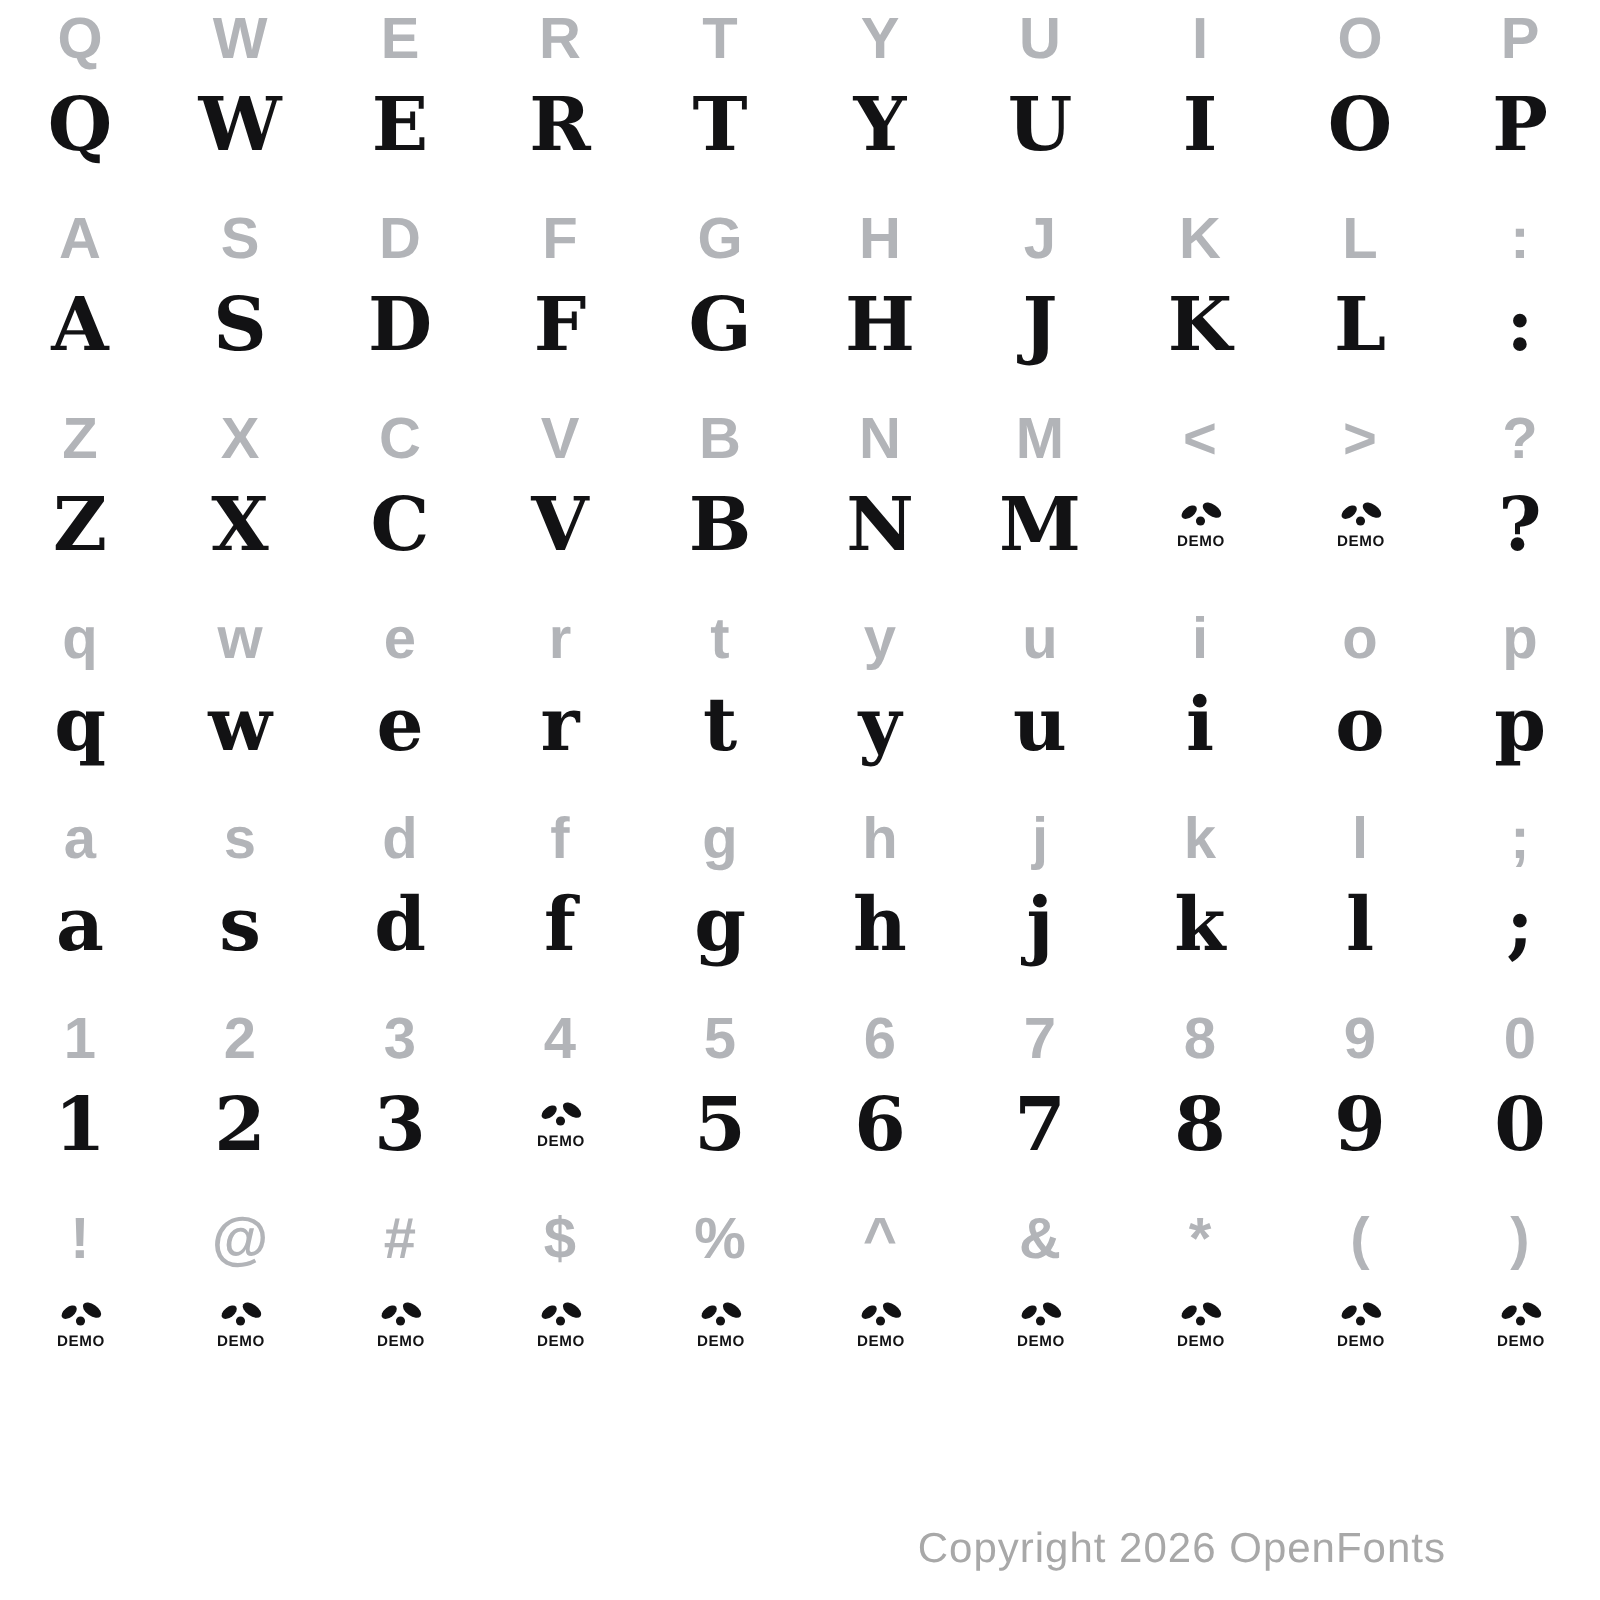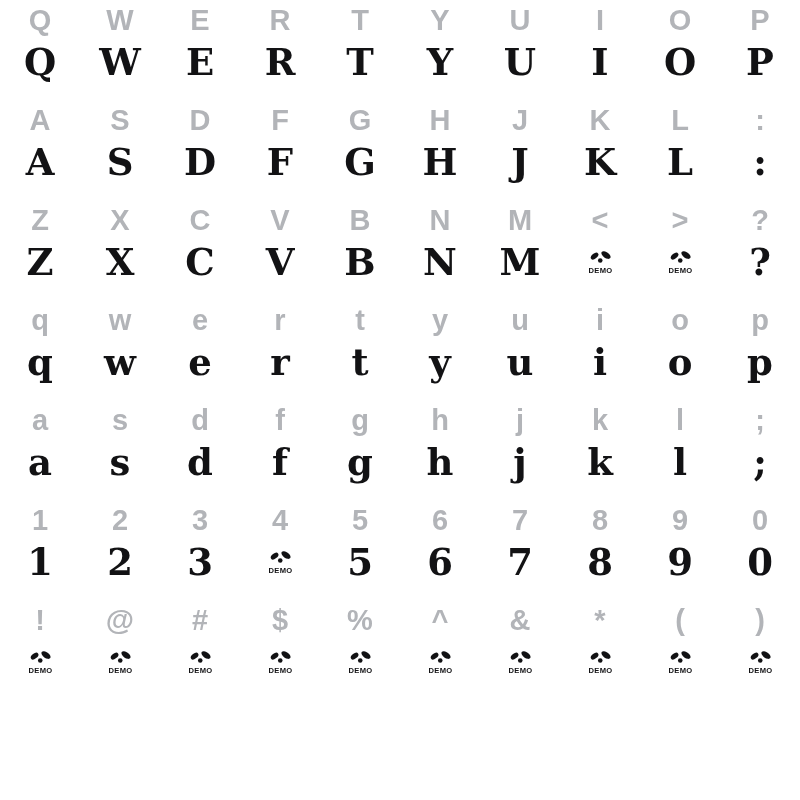--- a/index.html
+++ b/index.html
@@ -405,13 +405,14 @@
         <ellipse cx="22.5" cy="6.8" rx="6.2" ry="3.4" transform="rotate(35 22.5 6.8)"></ellipse>
         <circle cx="15.7" cy="13.2" r="2.7"></circle>
         <text class="demo-text" x="16" y="28" text-anchor="middle" font-family="Liberation Sans, sans-serif" font-size="9" font-weight="700" letter-spacing="0.4">DEMO</text>
       </g>
     </svg>
   </span>
 </span>
         </div>
   </div>
 </section>
+  <footer class="copyright">Copyright 2026 OpenFonts</footer>
 </main>
 
 </body></html>

